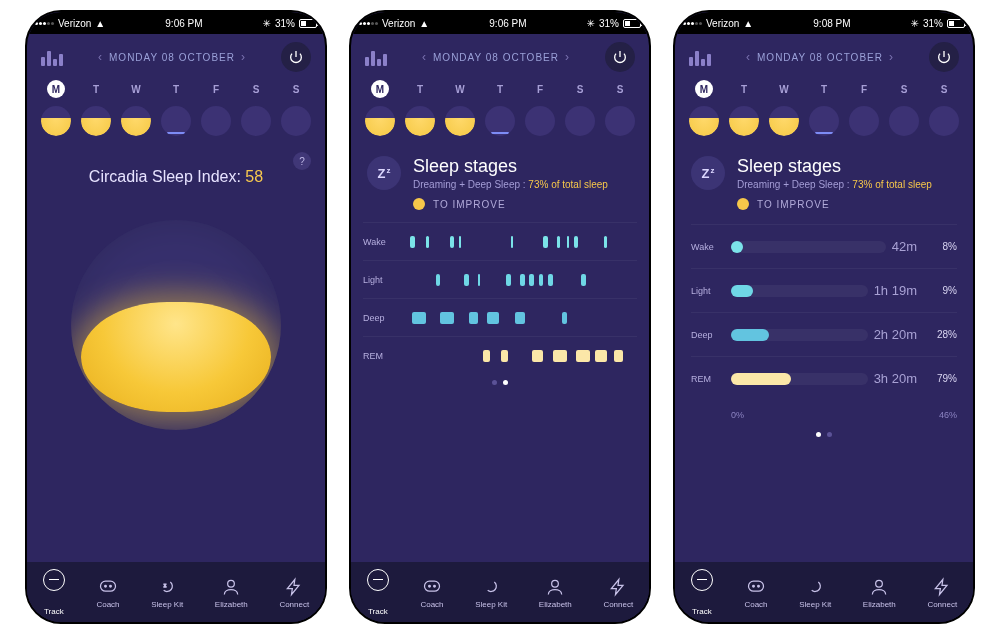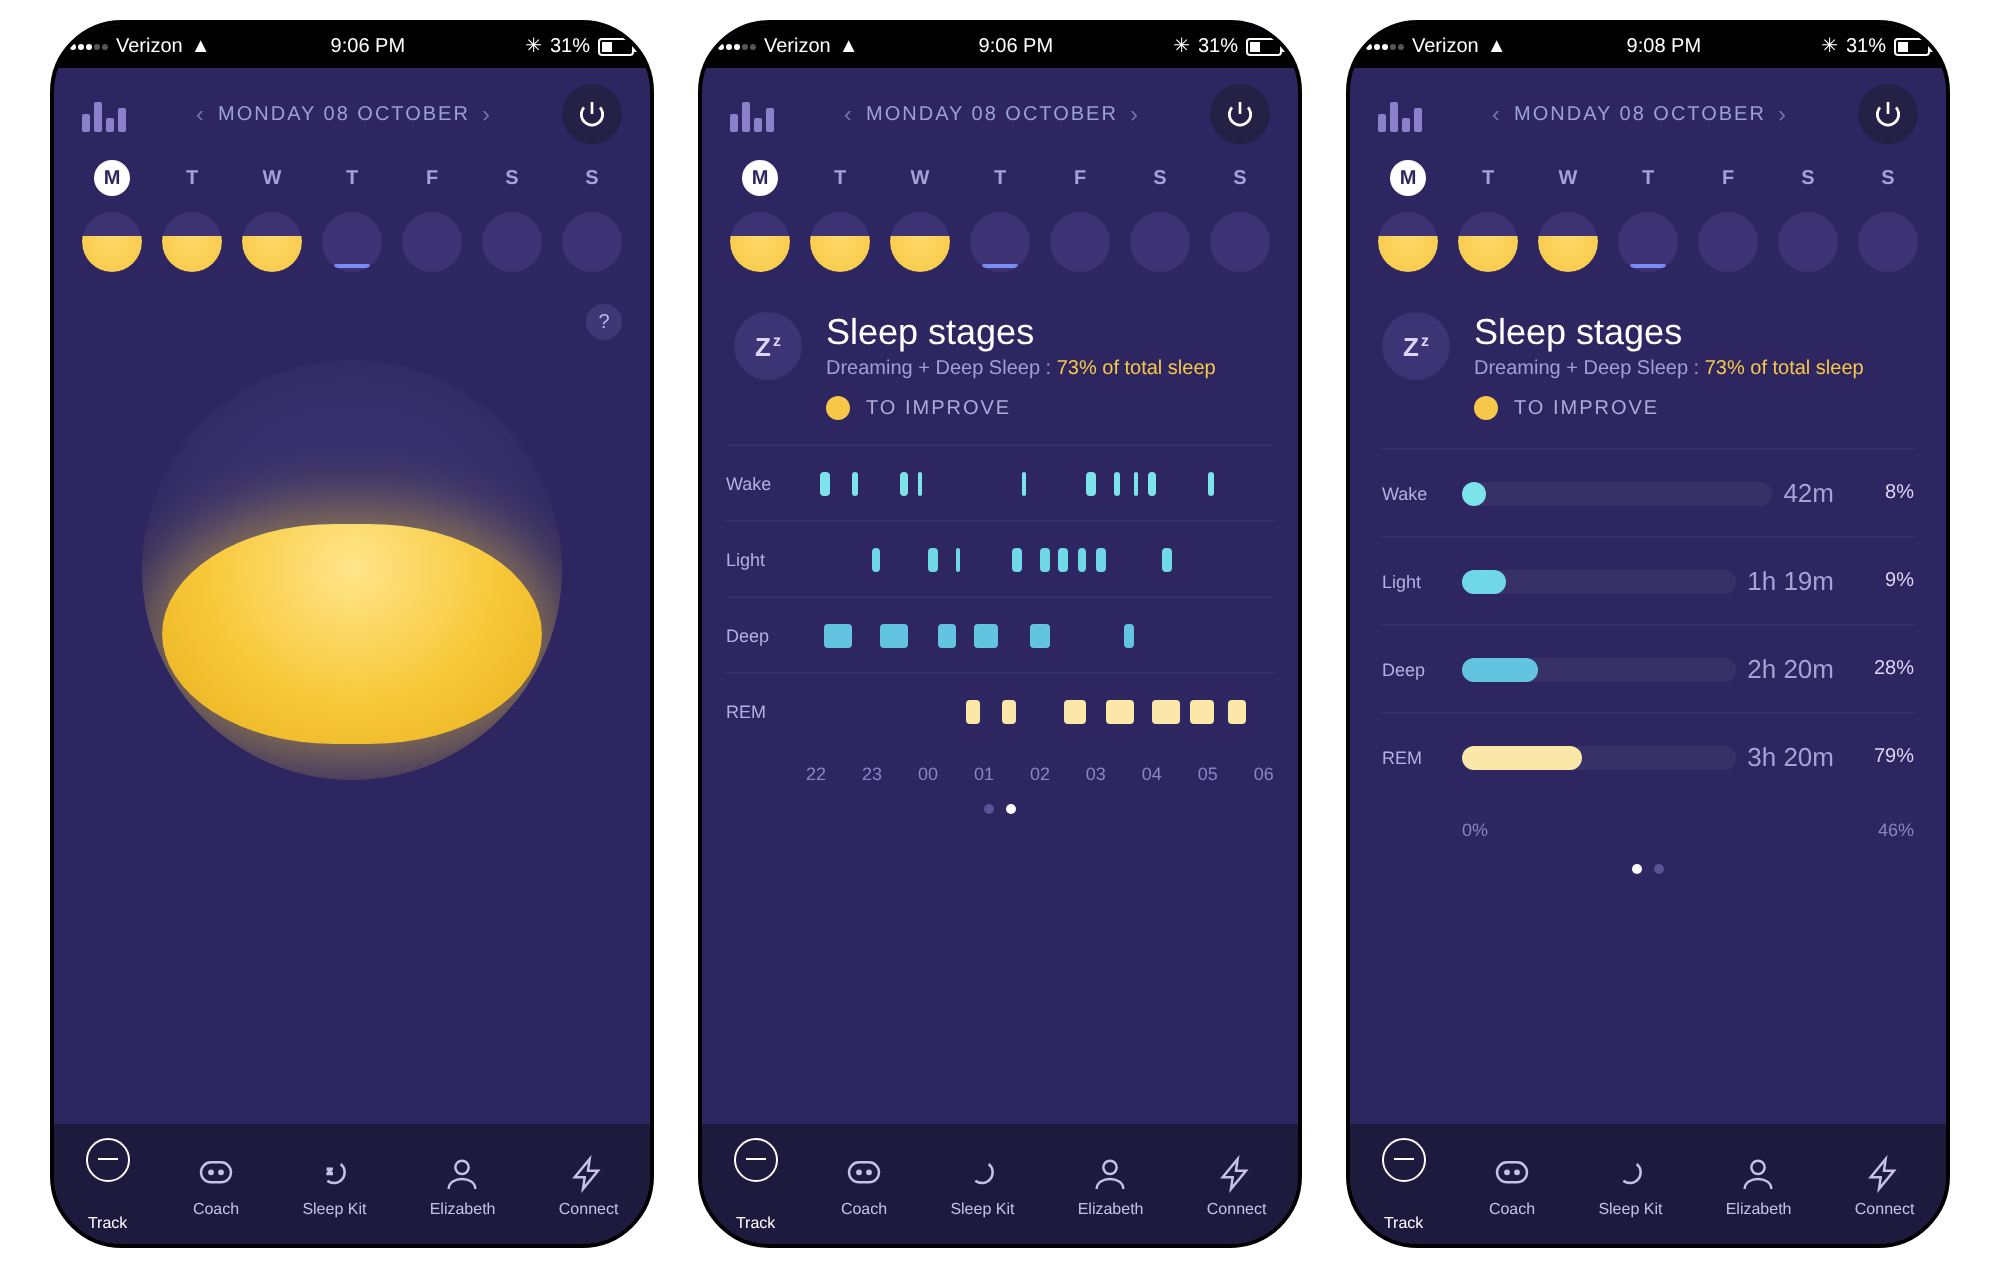--- a/index.html
+++ b/index.html
@@ -236,20 +236,23 @@
     <div class="moon lit"></div>
     <div class="moon">
         <div class="moon-underline" style="left:6px;"></div>
       </div>
     <div class="moon"></div>
     <div class="moon"></div>
     <div class="moon"></div>
   </div>
   <div class="main">
     <div class="help-badge">?</div>
+    <div class="index-text">
+      <span>Circadia Sleep Index: </span><span class="index-value">58</span>
+    </div>
     <div class="big-moon">
         <div class="glow"></div>
       </div>
   </div>
   <div class="botnav">
     <div class="nav-item active">
         <div class="nav-ico">
           <div class="hline"></div>
         </div>
         <span>Track</span>
@@ -413,31 +416,20 @@
           <div class="tl-track">
             <div class="tl-seg c-rem" style="left: 34%; width: 3%;"></div>
             <div class="tl-seg c-rem" style="left: 42%; width: 3%;"></div>
             <div class="tl-seg c-rem" style="left: 55%; width: 5%;"></div>
             <div class="tl-seg c-rem" style="left: 64%; width: 6%;"></div>
             <div class="tl-seg c-rem" style="left: 74%; width: 6%;"></div>
             <div class="tl-seg c-rem" style="left: 82%; width: 5%;"></div>
             <div class="tl-seg c-rem" style="left: 90%; width: 4%;"></div>
           </div>
         </div>
-      <div class="tl-axis">
-        <span>22</span>
-          <span>23</span>
-          <span>00</span>
-          <span>01</span>
-          <span>02</span>
-          <span>03</span>
-          <span>04</span>
-          <span>05</span>
-          <span>06</span>
-      </div>
     </div>
     <div class="pager">
         <span></span>
         <span class="on"></span>
       </div>
   </div>
   <div class="botnav">
     <div class="nav-item active">
         <div class="nav-ico">
           <div class="hline"></div>

